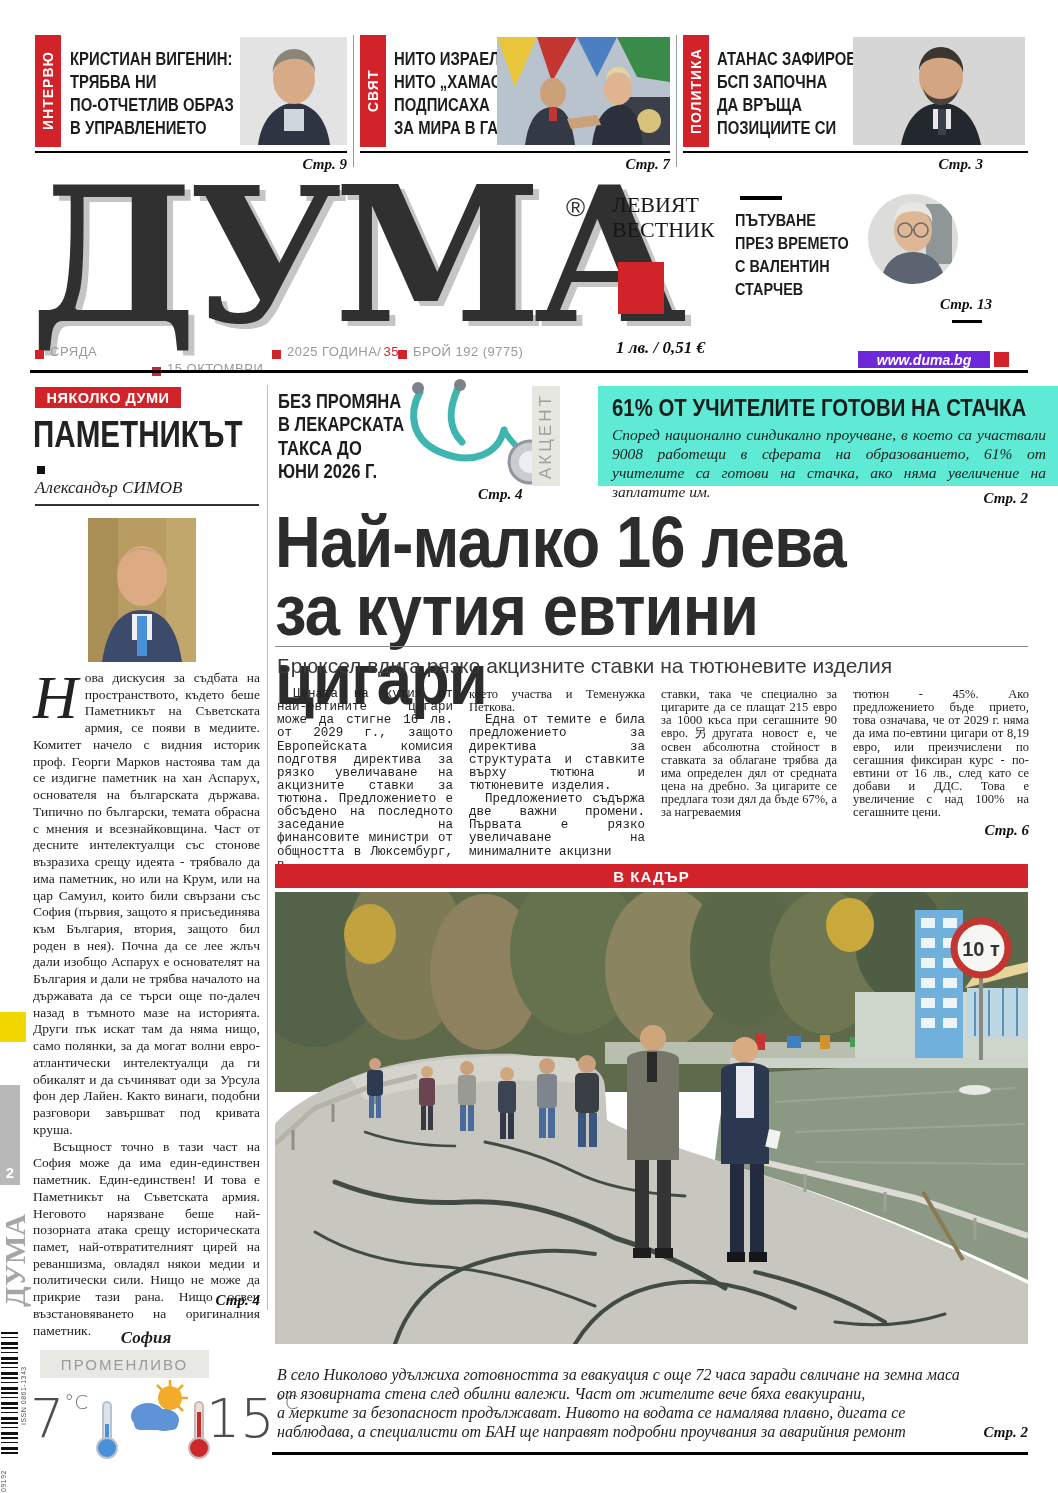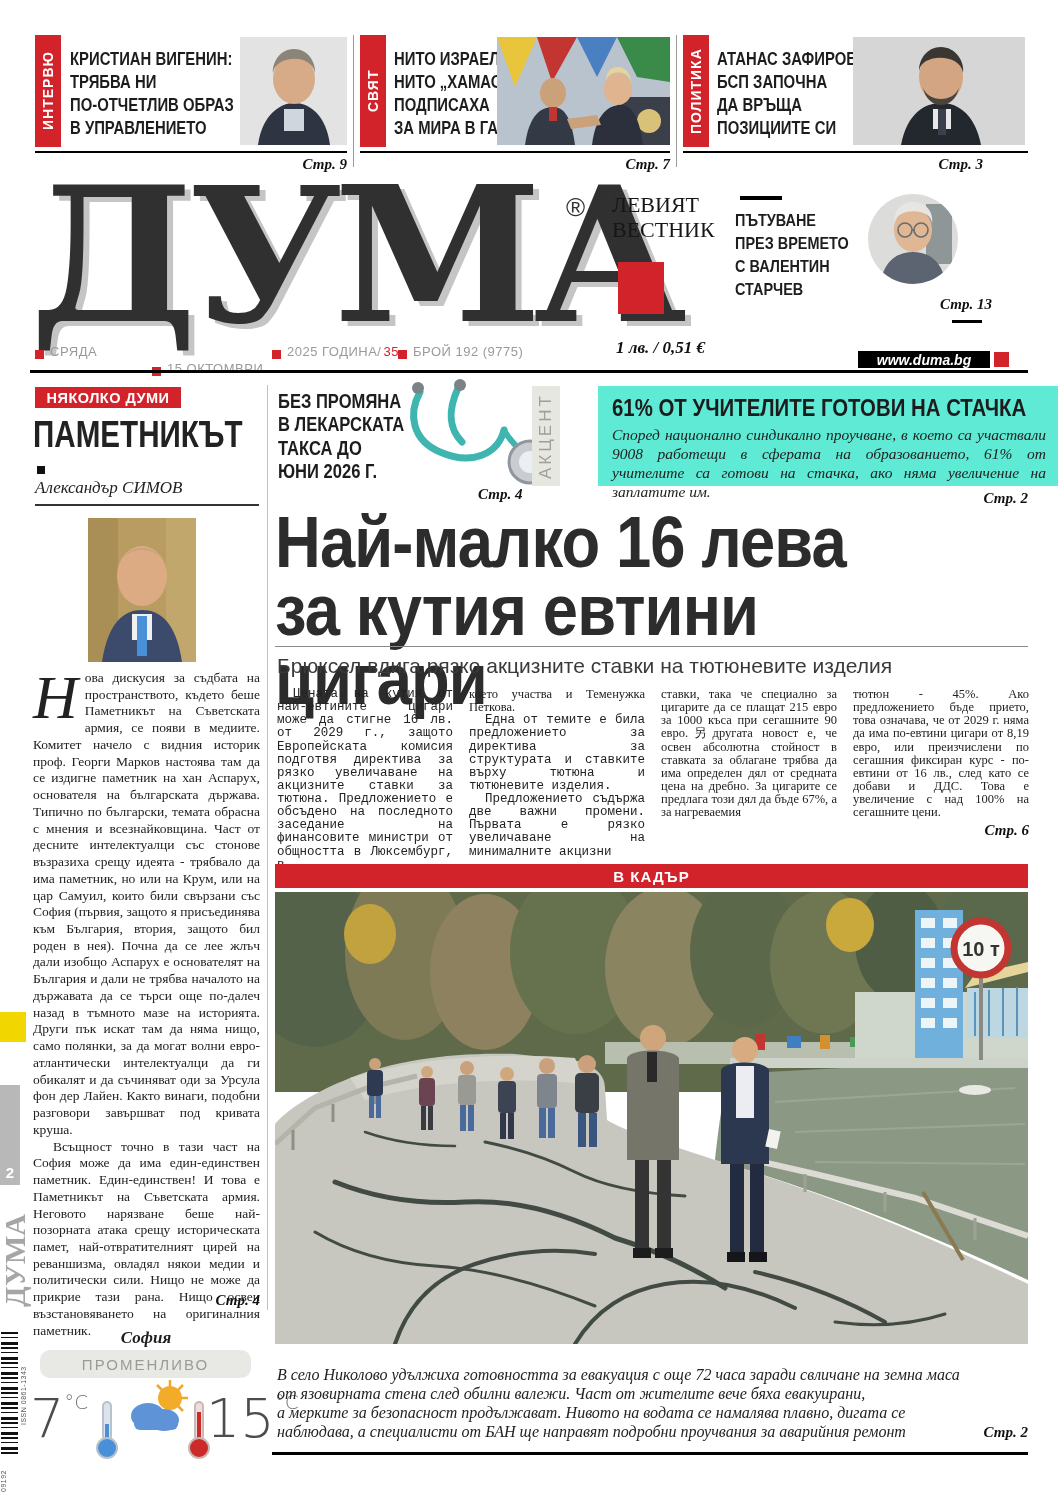--- a/index.html
+++ b/index.html
@@ -20,21 +20,21 @@
   .rule-b{background:#000;}
   .rule-g{background:#9a9a9a;}
   .photo-box{overflow:hidden;}
   
   .logo{font-family:"DejaVu Serif",serif;font-weight:bold;font-size:188px;line-height:.8;letter-spacing:-8px;color:#303030;
         text-shadow:6px 5px 0 rgba(150,150,150,.55);}
   .tagline{font-family:"Liberation Serif",serif;font-size:22px;line-height:1.15;color:#161616;}
   .dl-item{display:flex;align-items:flex-end;gap:6px;font-size:13px;color:#9a9a9a;letter-spacing:.5px;}
   .sq{width:9px;height:9px;background:#d2232a;display:inline-block;}
   .price{font-family:"Liberation Serif",serif;font-style:italic;font-weight:bold;font-size:17px;color:#111;}
-  .wwwbar{background:#000000;color:#fff;font-style:italic;font-weight:bold;font-size:14px;
+  .wwwbar{background:#6d28d9;color:#fff;font-style:italic;font-weight:bold;font-size:14px;
           display:flex;align-items:center;justify-content:center;}
   
   .kicker{color:#fff;font-weight:bold;font-size:14.5px;display:flex;align-items:center;justify-content:center;letter-spacing:.5px;}
   .op-title{font-size:37px;font-weight:bold;transform:scaleX(.8);transform-origin:0 0;white-space:nowrap;color:#222;}
   .author{font-family:"Liberation Serif",serif;font-style:italic;font-size:17px;color:#222;}
   .op-body{font-family:"Liberation Serif",serif;font-size:13.5px;line-height:1.24;text-align:justify;color:#222;}
   .op-body p{margin:0;}
   .op-body p.ind{text-indent:20px;}
   .dropcap{float:left;font-family:"Liberation Serif",serif;font-style:italic;font-size:62px;line-height:48px;
            margin:3px 7px 0 0;color:#222;}
@@ -210,21 +210,21 @@
       <path d="M29,52 C31,40 40,32 54,32 C68,32 77,40 79,52 C74,36 66,30 54,30 C42,30 34,36 29,52 Z" fill="#caa27c"></path>
     </svg>
   </div>
   <div class="abs op-body" style="left:33px;top:670px;width:227px;">
     <p><span class="dropcap">Н</span><span>ова дискусия за съдбата на пространството, където беше Паметникът на Съветската армия, се появи в медиите. Комитет начело с видния историк проф. Георги Марков настоява там да се издигне паметник на хан Аспарух, основателя на българската държава. Типично по български, темата обрасна с мнения и всезнайковщина. Част от десните интелектуалци със стонове възразиха срещу идеята - трябвало да има паметник, но или на Крум, или на цар Самуил, които били свързани със София (първия, защото я присъединява към България, втория, защото бил роден в нея). Почна да се лее жлъч дали изобщо Аспарух е основателят на България и дали не трябва началото на държавата да се търси още по-далеч назад в тъмното мазе на историята. Други пък искат там да няма нищо, само полянки, за да могат волни евро-атлантически интелектуалци да ги обикалят и да съчиняват оди за Урсула фон дер Лайен. Както винаги, подобни разговори завършват под кривата круша.</span></p>
     <p class="ind">Всъщност точно в тази част на София може да има един-единствен паметник. Един-единствен! И това е Паметникът на Съветската армия. Неговото нарязване беше най-позорната атака срещу историческата памет, най-отвратителният цирей на реваншизма, овладял някои медии и политически сили. Нищо не може да прикрие тази рана. Нищо освен възстановяването на оригиналния паметник.</p>
   </div>
   <div class="abs str" style="left:33px;top:1292px;width:227px;text-align:right;">Стр. 4</div>
 
   <div class="abs w-city" style="left:35px;top:1328px;width:222px;">София</div>
-  <div class="abs w-cond" style="left:40px;top:1350px;width:211px;height:28px;border-radius:10px;">ПРОМЕНЛИВО</div>
+  <div class="abs w-cond" style="left:40px;top:1350px;width:169px;height:28px;">ПРОМЕНЛИВО</div>
   <div class="abs temp" style="left:30px;top:1392px;"><span>7</span><span class="deg">°C</span></div>
   <div class="abs" style="left:94px;top:1398px;">
     <svg width="26" height="62">
         <rect x="9" y="4" width="8" height="38" rx="4" fill="#dce3ea" stroke="#b8c2cc" stroke-width="2"></rect>
       <rect x="11" y="26" width="4" height="18" fill="#4a90d9"></rect>
         <circle cx="13" cy="50" r="10" fill="#4a90d9" stroke="#b8c2cc" stroke-width="2"></circle>
       </svg>
   </div>
   <div class="abs" style="left:122px;top:1378px;">
     <svg width="72" height="58">

